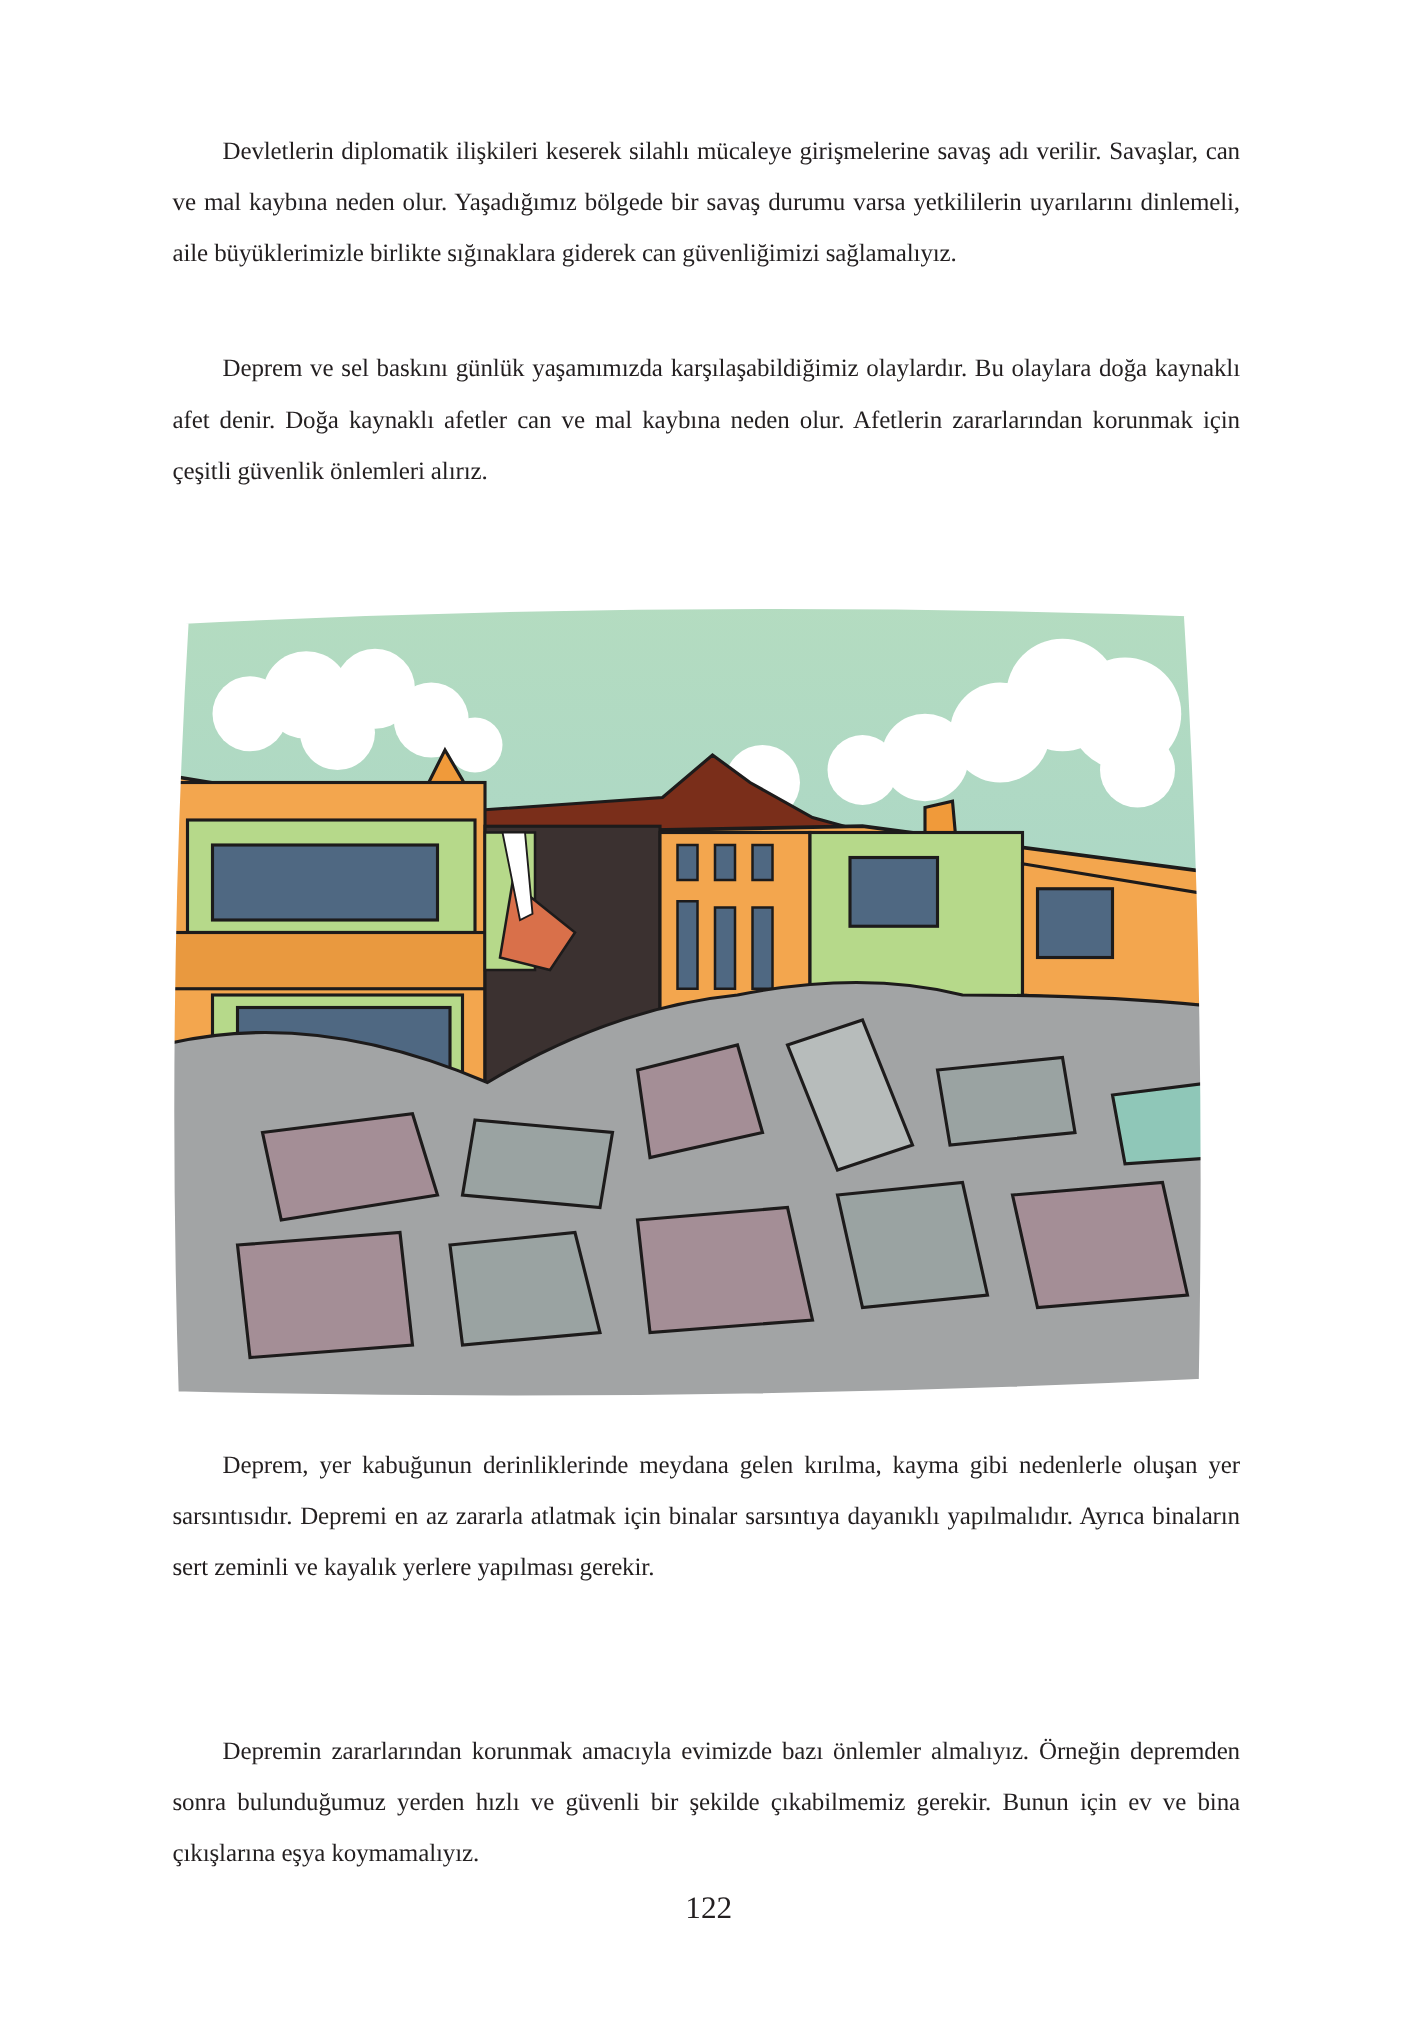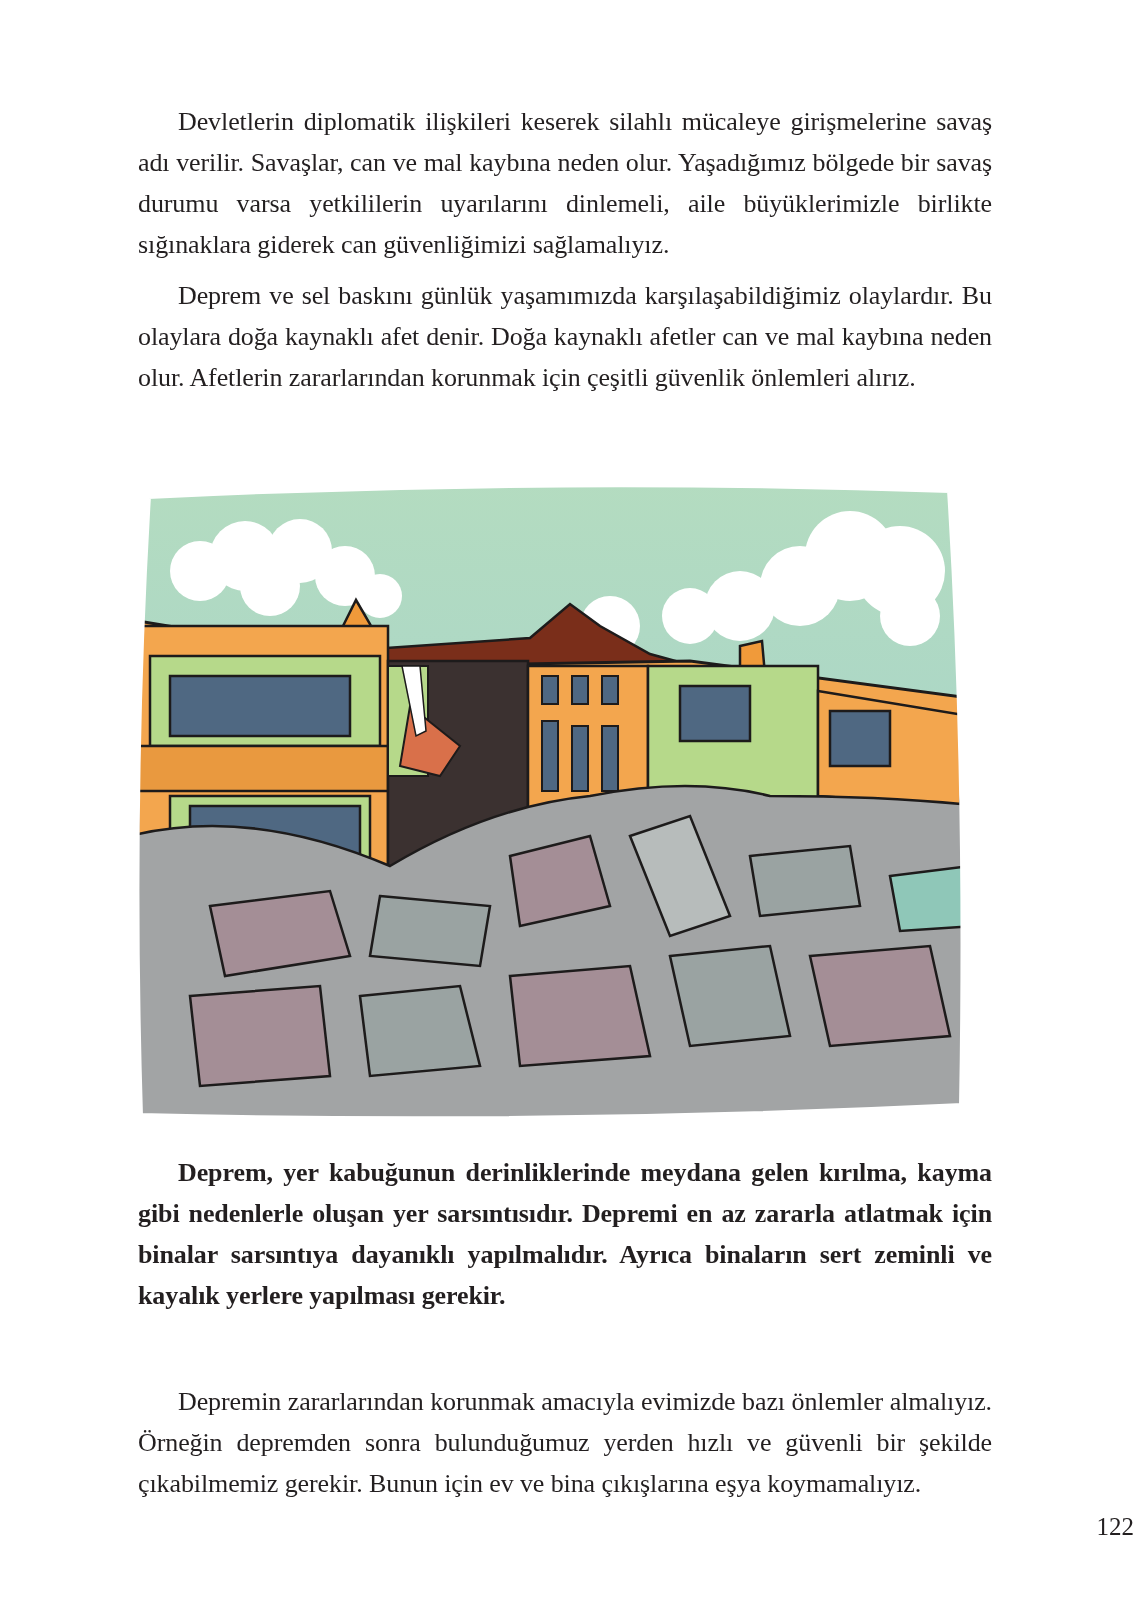--- a/index.html
+++ b/index.html
@@ -3,34 +3,34 @@
   <meta charset="utf-8">
   <style>
     html, body { margin: 0; padding: 0; background: #ffffff; }
     body {
       width: 1134px; height: 1616px; position: relative; overflow: hidden;
       font-family: "Liberation Serif", "DejaVu Serif", serif;
       color: #231f20;
     }
     .para {
       position: absolute; left: 138px; width: 854px;
-      font-size: 26px; line-height: 41px;
+      font-size: 20px; line-height: 41px;
       text-align: justify; margin: 0;
       letter-spacing: -0.1px;
     }
     .para .indent { display: inline-block; width: 40px; }
     #p1 { top: 101px; }
     #p2 { top: 275px; }
-    #p3 { top: 1152px; font-weight: bold; }
+    #p3 { top: 1152px; }
     #p4 { top: 1381px; }
     .illustration {
       position: absolute; left: 130px; top: 476px; width: 850px; height: 656px;
     }
     .page-number {
-      position: absolute; top: 1513px; left: 0; width: 1134px; text-align: right;
+      position: absolute; top: 1513px; left: 0; width: 1134px; text-align: center;
       font-size: 25px;
     }
   </style>
 </head>
 <body>
 
 <p class="para" id="p1"><span class="indent"></span><span>Devletlerin diplomatik ilişkileri keserek silahlı mücaleye girişmelerine savaş adı verilir. Savaşlar, can ve mal kaybına neden olur. Yaşadığımız bölgede bir savaş durumu varsa yetkililerin uyarılarını dinlemeli, aile büyüklerimizle birlikte sığınaklara giderek can güvenliğimizi sağlamalıyız.</span></p>
 
 <p class="para" id="p2"><span class="indent"></span><span>Deprem ve sel baskını günlük yaşamımızda karşılaşabildiğimiz olaylardır. Bu olaylara doğa kaynaklı afet denir. Doğa kaynaklı afetler can ve mal kaybına neden olur. Afetlerin zararlarından korunmak için çeşitli güvenlik önlemleri alırız.</span></p>
 

